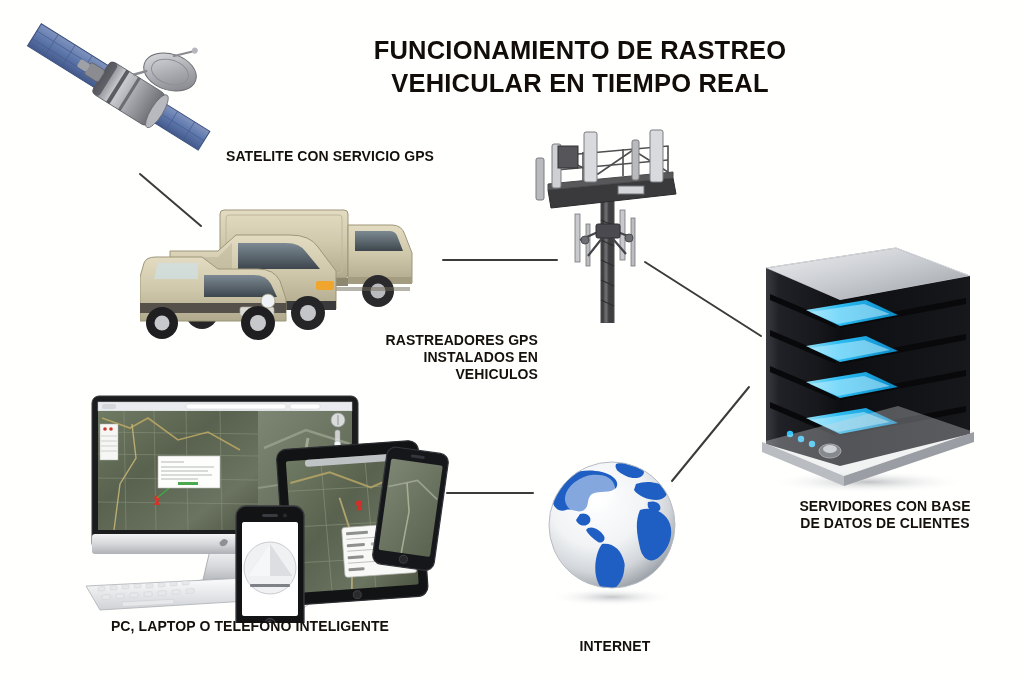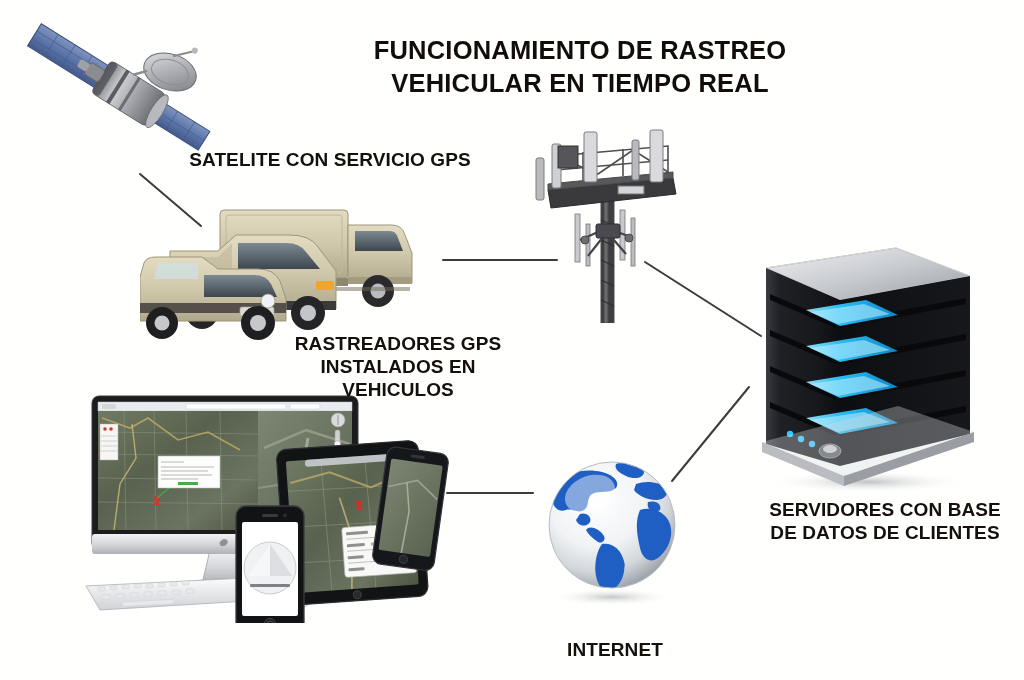--- a/index.html
+++ b/index.html
@@ -29,30 +29,30 @@
     font-weight: bold;
     line-height: 1.28;
     color: #120d09;
     letter-spacing: 0.2px;
     white-space: pre-line;
   }
 
   
   .label {
     position: absolute;
-    font-size: 19px;
+    font-size: 14px;
     font-weight: bold;
     color: #15100b;
     line-height: 1.22;
     text-align: center;
     letter-spacing: 0.1px;
     white-space: pre-line;
   }
   #lbl-satellite { left: 135px; top: 148px; width: 390px; }
-  #lbl-vehicles  { left: 258px; top: 332px; width: 280px; }
+  #lbl-vehicles  { left: 258px; top: 332px; width: 280px; text-align: right; }
   #lbl-tower     { left: 495px; top: 325px; width: 240px; }
   #lbl-server    { left: 740px; top: 498px; width: 290px; }
   #lbl-internet  { left: 495px; top: 638px; width: 240px; }
   #lbl-devices   { left: 10px;  top: 618px; width: 480px; }
 
   
   #satellite { position: absolute; left: 18px; top: 18px; width: 215px; height: 140px; }
 
   
   #vehicles { position: absolute; left: 140px; top: 205px; width: 330px; height: 135px; }
@@ -552,14 +552,15 @@
     </g>
   </svg>
 
   <div class="label" id="lbl-satellite">SATELITE CON SERVICIO GPS</div>
   <div class="label" id="lbl-vehicles">RASTREADORES GPS
 INSTALADOS EN
 VEHICULOS</div>
   <div class="label" id="lbl-server">SERVIDORES CON BASE
 DE DATOS DE CLIENTES</div>
   <div class="label" id="lbl-internet">INTERNET</div>
+  <div class="label" id="lbl-devices">PC, LAPTOP O TELEFONO INTELIGENTE</div>
 
 </div>
 
 </body></html>

